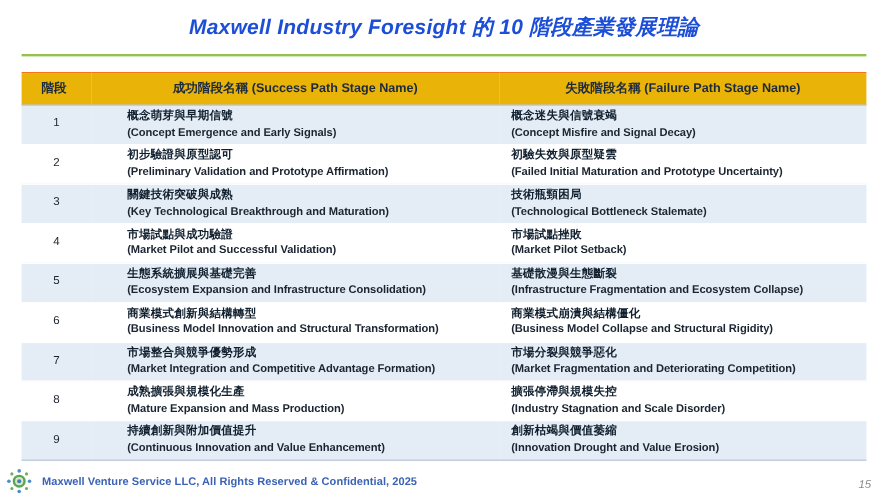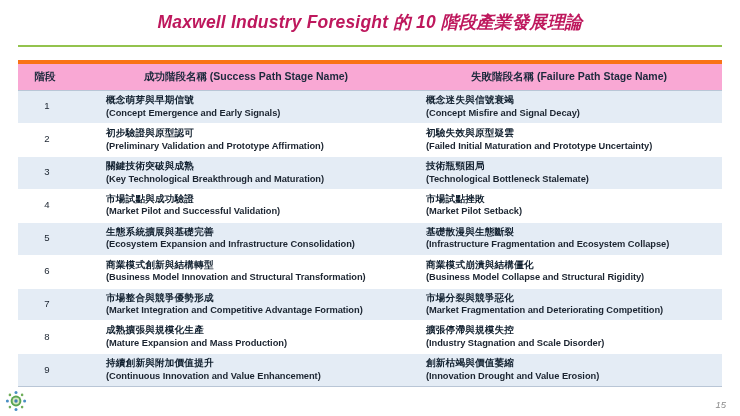--- a/index.html
+++ b/index.html
@@ -19,21 +19,21 @@
   
   .slide-title-wrap {
     width: 100%;
     padding: 12px 0 6px 0;
     text-align: center;
   }
   .slide-title {
     font-size: 17.5px;
     font-style: italic;
     font-weight: bold;
-    color: #be185d;
+    color: #1d4ed8;
     letter-spacing: 0.2px;
     line-height: 1.2;
     white-space: nowrap;
   }
 
   .title-rule {
     width: 704px;
     height: 2px;
     margin: 6px auto 0 auto;
     background: #93c34e;
@@ -49,27 +49,27 @@
     width: 100%;
     border-collapse: collapse;
     table-layout: fixed;
   }
 
   table.stage-table col.c-stage  { width: 58px; }
   table.stage-table col.c-succ   { width: 340px; }
   table.stage-table col.c-fail   { width: 306px; }
 
   thead th {
-    background: #f9a8d4;
+    background: #eab308;
     color: #1c2a3d;
     font-size: 10.5px;
     font-weight: bold;
     text-align: center;
     padding: 6px 4px 6px 4px;
-    border-top: 4px solid #f97316;
+    border-top: 1px solid #f97316;
     border-bottom: 1px solid #b9c6d6;
     vertical-align: middle;
     white-space: nowrap;
   }
   thead th.th-stage { padding-left: 0; }
 
   tbody td {
     font-size: 9.3px;
     color: #1b2430;
     vertical-align: middle;
@@ -296,14 +296,15 @@
         <circle cx="19.6" cy="11" r="1.5"></circle>
       </g>
       <g fill="#6fae5a">
         <circle cx="4.9" cy="4.9" r="1.3"></circle>
         <circle cx="17.1" cy="4.9" r="1.3"></circle>
         <circle cx="4.9" cy="17.1" r="1.3"></circle>
         <circle cx="17.1" cy="17.1" r="1.3"></circle>
       </g>
     </svg>
   </div>
+  <div class="footer-text">Maxwell Venture Service LLC, All Rights Reserved &amp; Confidential, 2025</div>
 </div>
 <div class="footer-page">15</div>
 
 </body></html>

